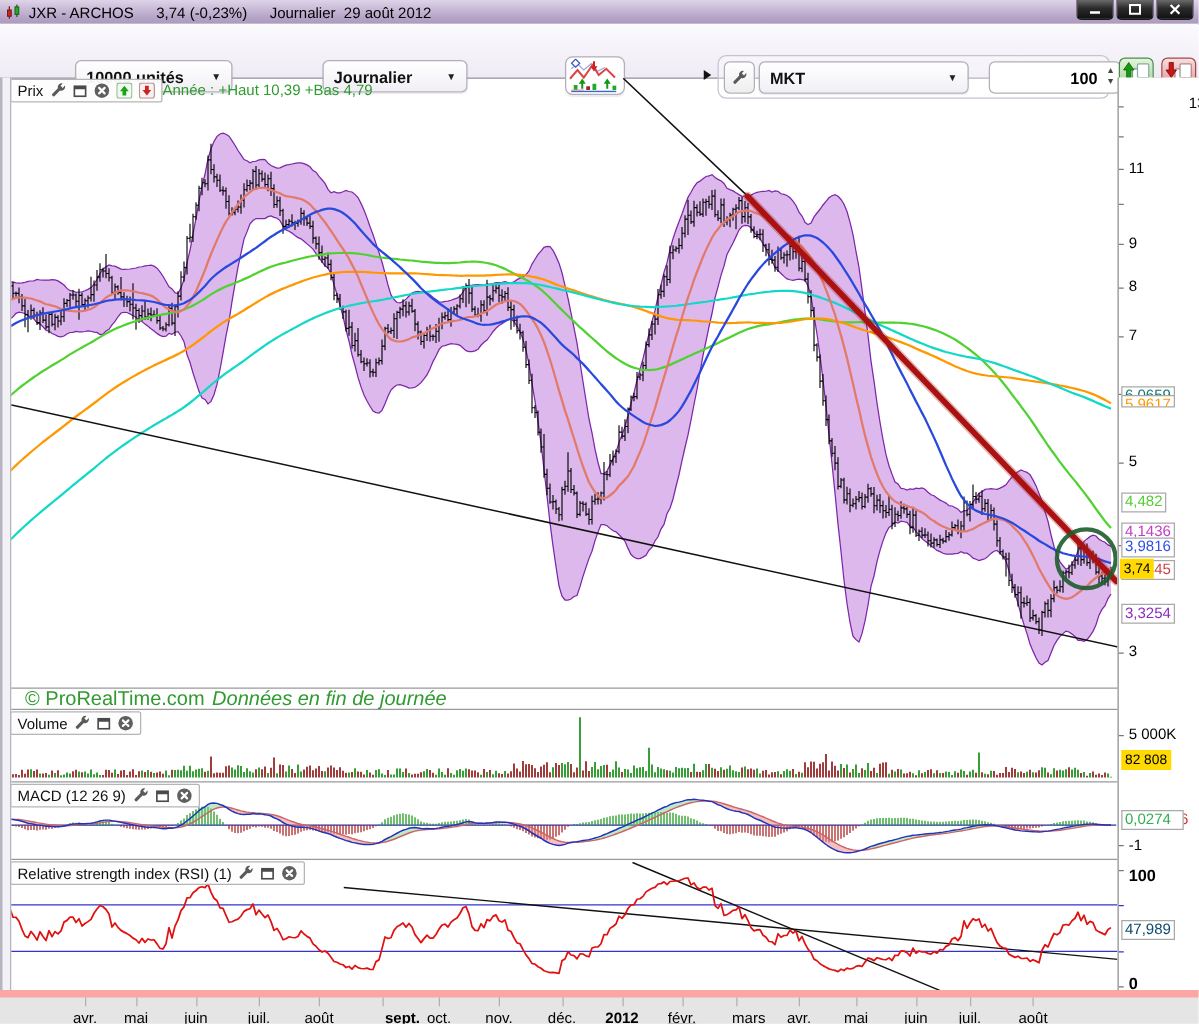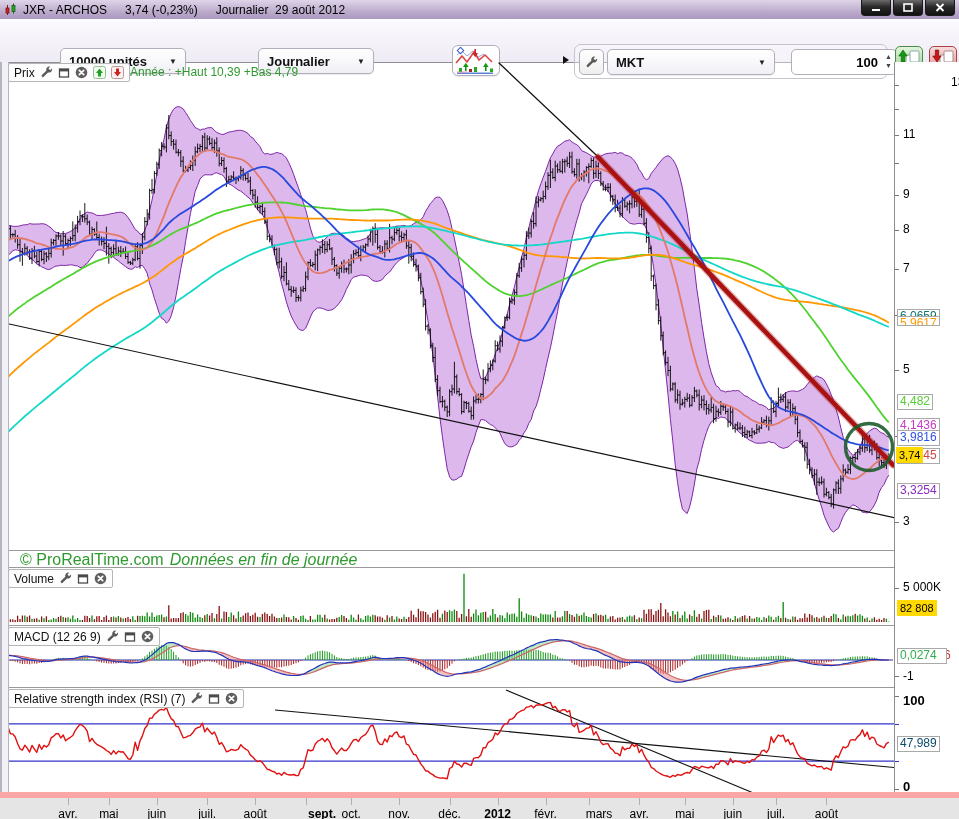--- a/index.html
+++ b/index.html
@@ -255,21 +255,21 @@
       <rect x="1.5" y="2" width="9" height="8" fill="#fff" stroke="#4a4a4a" stroke-width="1.3"></rect>
       <rect x="1.5" y="2" width="9" height="2.4" fill="#4a4a4a"></rect>
     </svg>
   <svg width="13" height="13" viewBox="0 0 13 13">
       <circle cx="6.5" cy="6.5" r="5.8" fill="#5f5f5f"></circle>
       <path d="M4.3 4.3l4.4 4.4M8.7 4.3L4.3 8.7" stroke="#fff" stroke-width="1.7" stroke-linecap="round"></path>
     </svg>
 </div>
 
 <div class="phdr" style="top:689px">
-  <span>Relative strength index (RSI) (7)</span>
+  <span>Relative strength index (RSI) (1)</span>
   <svg width="13" height="13" viewBox="0 0 12 12">
       <path d="M11.2 3.1a2.9 2.9 0 0 1-3.8 2.8L3.6 9.7A1.15 1.15 0 1 1 2 8.1l3.8-3.8A2.9 2.9 0 0 1 9.4.7L7.8 2.4l1.6 1.6 1.6-1.7c.15.25.2.5.2.8z" fill="#5a5a5a"></path>
     </svg>
   <svg width="12" height="12" viewBox="0 0 12 12">
       <rect x="1.5" y="2" width="9" height="8" fill="#fff" stroke="#4a4a4a" stroke-width="1.3"></rect>
       <rect x="1.5" y="2" width="9" height="2.4" fill="#4a4a4a"></rect>
     </svg>
   <svg width="13" height="13" viewBox="0 0 13 13">
       <circle cx="6.5" cy="6.5" r="5.8" fill="#5f5f5f"></circle>
       <path d="M4.3 4.3l4.4 4.4M8.7 4.3L4.3 8.7" stroke="#fff" stroke-width="1.7" stroke-linecap="round"></path>

